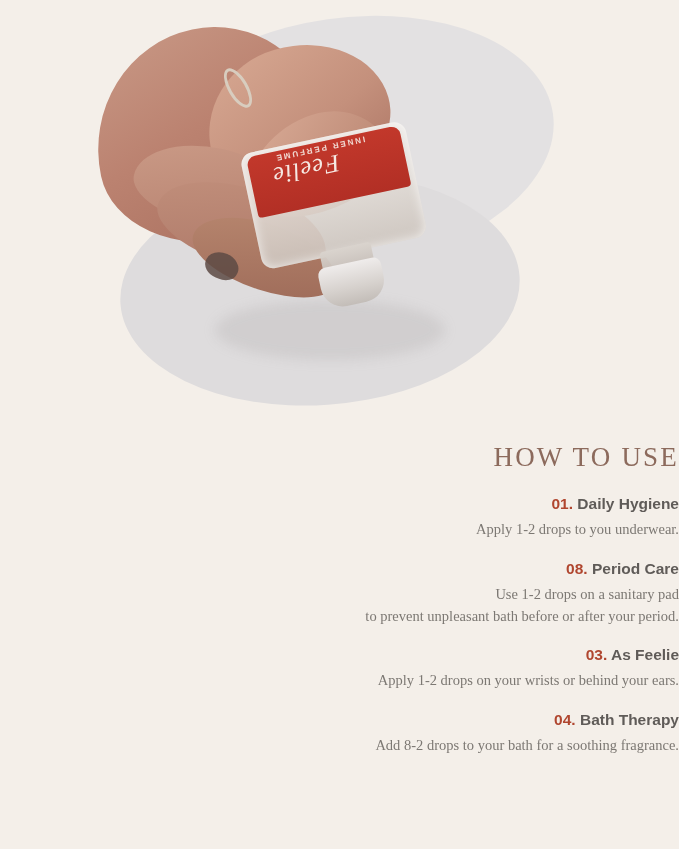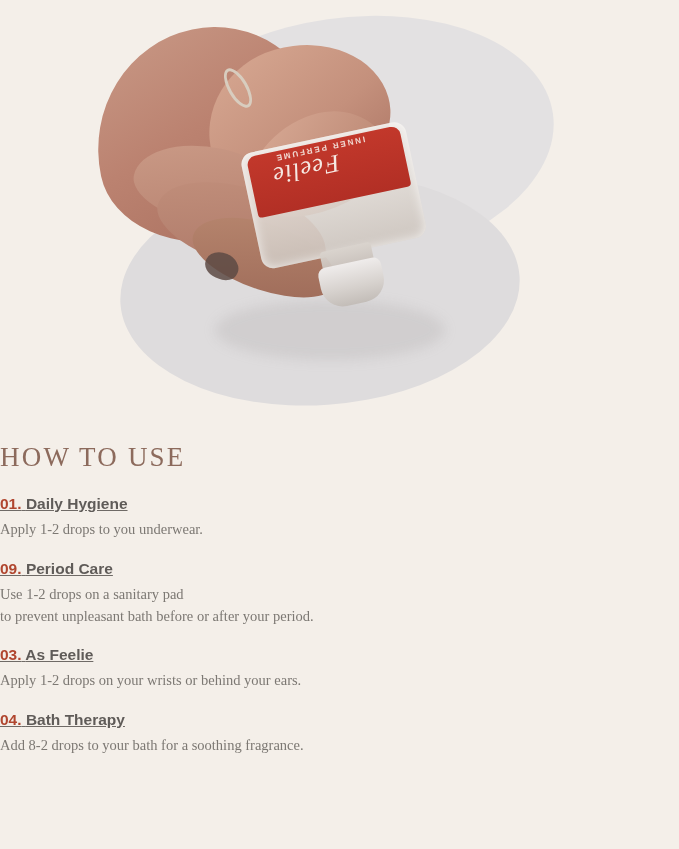--- a/index.html
+++ b/index.html
@@ -219,40 +219,39 @@
     height: 60px;
     background: rgba(150,145,145,.18);
     border-radius: 50%;
     filter: blur(6px);
   }
 
   
   .content {
     position: relative;
     width: 679px;
-    text-align: left;
+    text-align: right;
     padding-top: 22px;
   }
   .section-title {
     font-family: "Liberation Serif", serif;
     font-size: 27px;
     letter-spacing: 2.2px;
     color: #8c6a5c;
     margin: 0 0 22px 0;
     font-weight: normal;
   }
   .step {
     margin-bottom: 19px;
   }
   .step-head {
     font-size: 15.5px;
     color: #6f6a66;
     margin-bottom: 6px;
     font-weight: bold;
-    text-decoration: underline;
   }
   .step-num {
     color: #b0462f;
     font-weight: bold;
   }
   .step-name {
     color: #5f5b58;
     font-weight: bold;
   }
   .step-line {
@@ -301,21 +300,21 @@
     <div class="step">
       <div class="step-head">
         <span class="step-num">01.</span>
         <span class="step-name">Daily Hygiene</span>
       </div>
       <div class="step-line">Apply 1-2 drops to you underwear.</div>
     </div>
 
     <div class="step">
       <div class="step-head">
-        <span class="step-num">09.</span>
+        <span class="step-num">08.</span>
         <span class="step-name">Period Care</span>
       </div>
       <div class="step-line">Use 1-2 drops on a sanitary pad</div>
       <div class="step-line">to prevent unpleasant bath before or after your period.</div>
     </div>
 
     <div class="step">
       <div class="step-head">
         <span class="step-num">03.</span>
         <span class="step-name">As Feelie</span>

